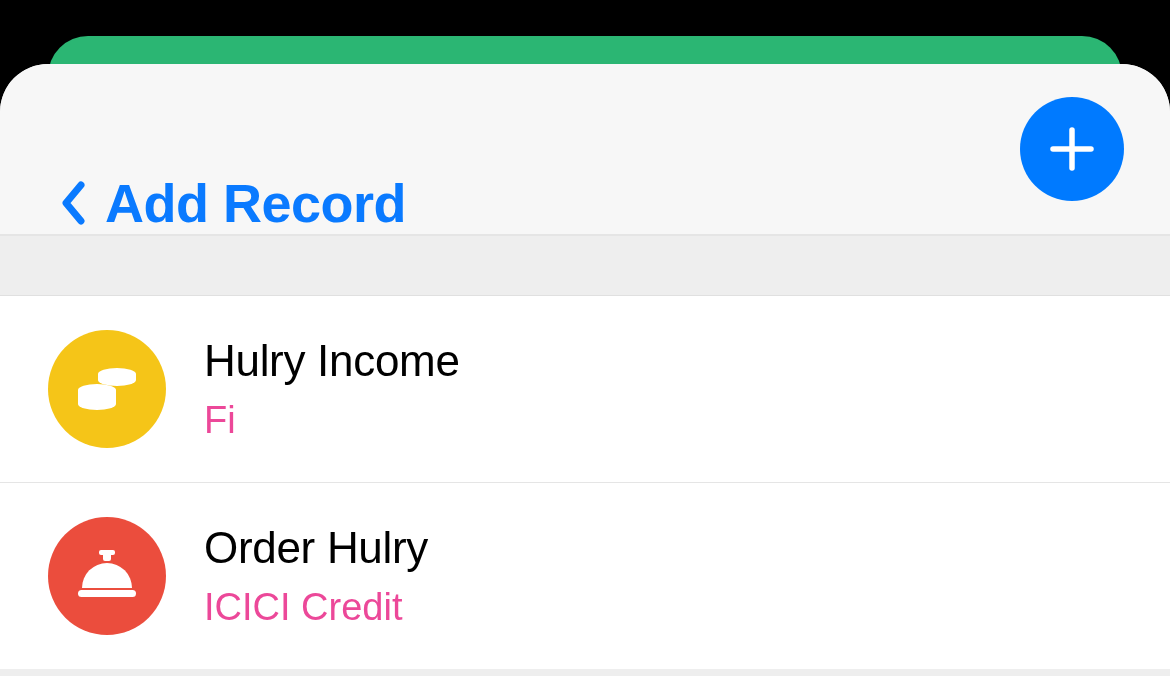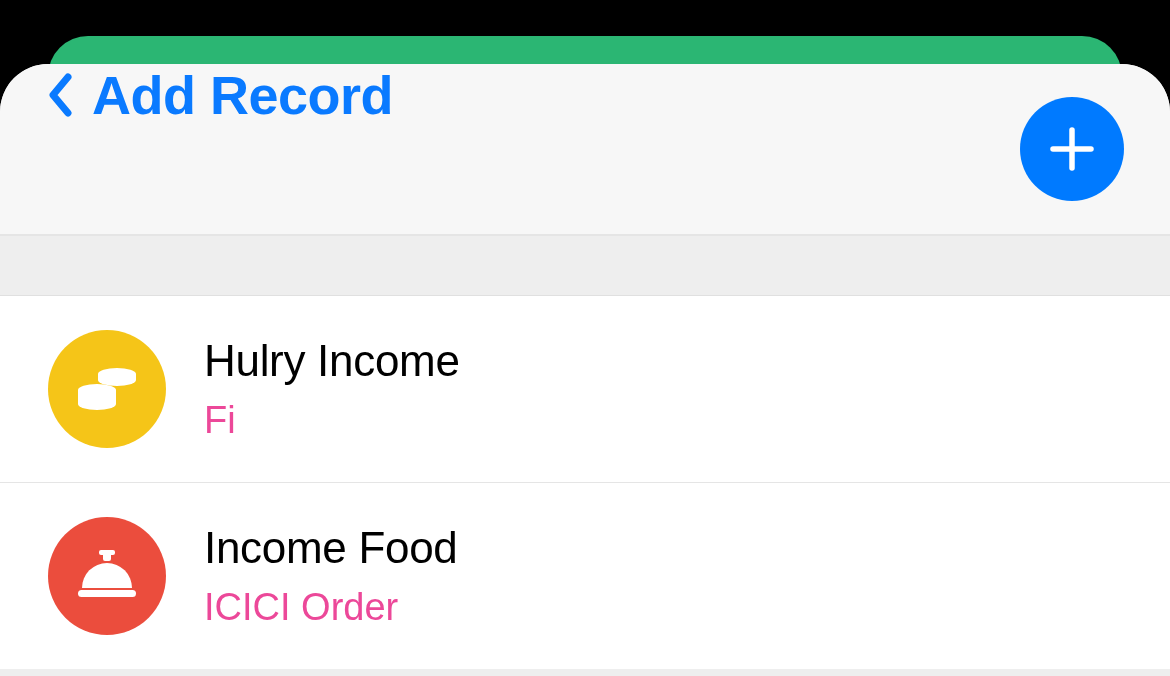--- a/index.html
+++ b/index.html
@@ -31,22 +31,22 @@
       right: 0;
       bottom: 0;
       background: #eeeeee;
       border-radius: 48px 48px 0 0;
       overflow: hidden;
     }
     .nav-header {
       background: #f7f7f7;
       height: 172px;
       display: flex;
-      align-items: flex-start;
-      padding: 0 46px;
+      align-items: flex-end;
+      padding: 0 59px;
       position: relative;
       border-bottom: 2px solid #e5e5e5;
     }
     .back-group {
       display: flex;
       align-items: center;
       gap: 18px;
       cursor: pointer;
     }
     .back-chevron {
@@ -189,20 +189,20 @@
     <div class="list-row">
       <div class="row-icon red">
         <svg width="66" height="52" viewBox="0 0 66 52" fill="#fff">
           <rect x="29" y="3" width="8" height="8" rx="2"></rect>
           <rect x="25" y="0" width="16" height="5" rx="2"></rect>
           <path d="M 8 38 A 25 25 0 0 1 58 38 Z"></path>
           <rect x="4" y="40" width="58" height="7" rx="3.5"></rect>
         </svg>
       </div>
       <div class="row-text">
-        <span class="row-title">Income Food</span>
-        <span class="row-subtitle">ICICI Order</span>
+        <span class="row-title">Order Hulry</span>
+        <span class="row-subtitle">ICICI Credit</span>
       </div>
     </div>
 
   </div>
 
 </div>
 
 </body></html>

